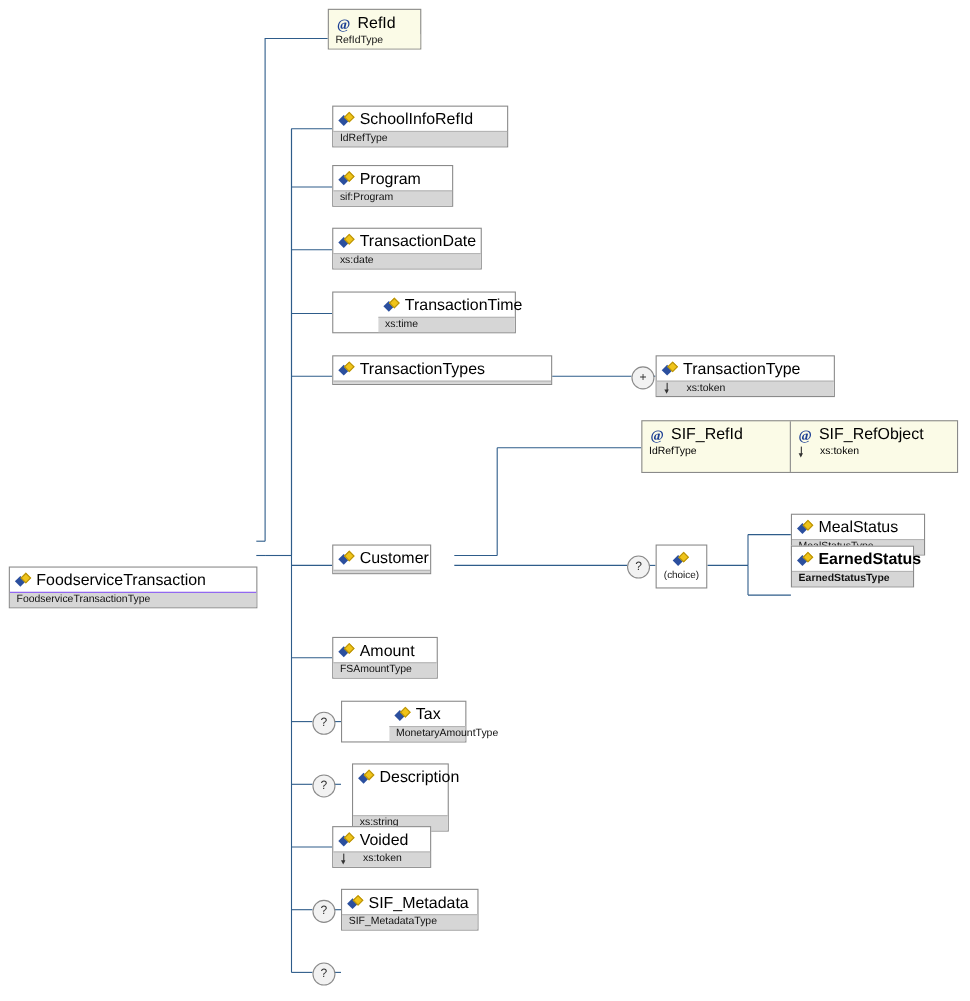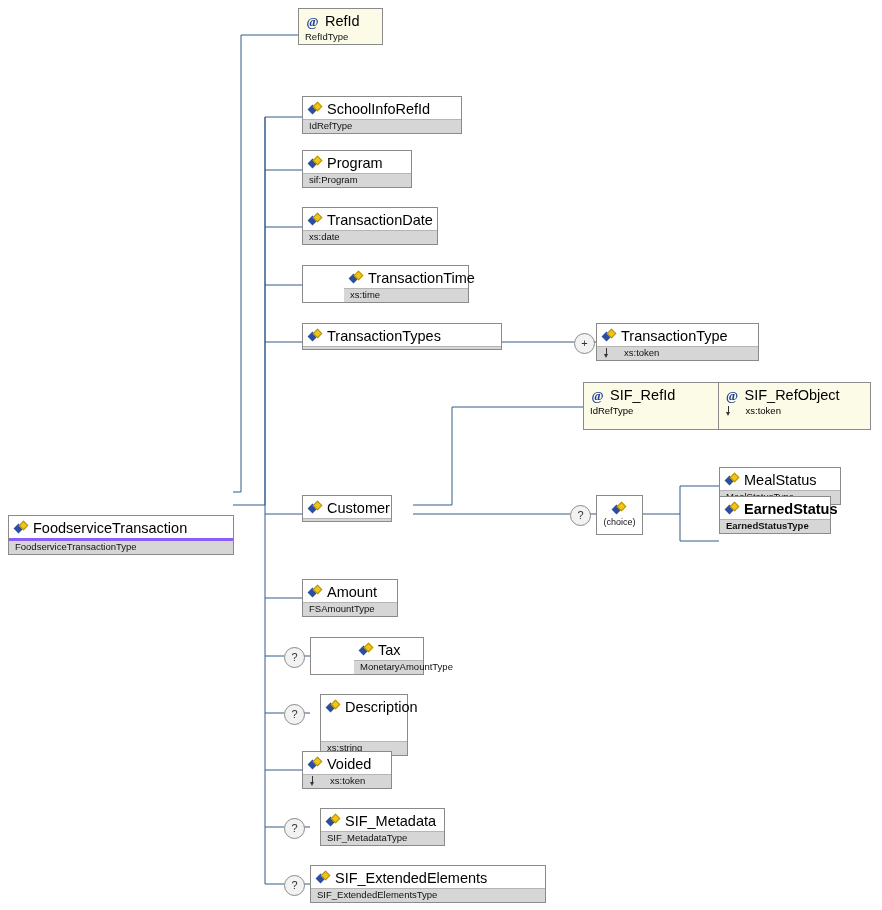--- a/index.html
+++ b/index.html
@@ -36,21 +36,21 @@
     color:#111;
     padding:0 6px 2px 6px;
     white-space:nowrap;
     line-height:11px;
   }
   
   .node.element{background:#ffffff;}
   .node.element .type{background:#d6d6d6;border-top:1px solid #b5b5b5;}
   .node.attr{background:#fbfbe7;}
   .node.attr .type{background:#fbfbe7;}
-  .node.root .type{background:#d6d6d6;border-top:3px solid #8b5cf6;}
+  .node.root .type{background:#d6d6d6;border-top:1px solid #8b5cf6;}
 
   
   .ico{width:13px;height:13px;flex:0 0 13px;position:relative;}
   .ico .d1,.ico .d2{position:absolute;width:7px;height:7px;transform:rotate(45deg);}
   .ico .d1{left:0;top:3px;background:#2b4f9e;}
   .ico .d2{left:5px;top:0px;background:#f0c419;border:1px solid #b8910a;box-sizing:border-box;}
 
   .ico-at{
     width:15px;height:15px;flex:0 0 15px;
     font-size:13px;line-height:15px;text-align:center;
@@ -347,37 +347,27 @@
       <span>Voided</span>
     </div>
     <div class="type typeline">
       <span class="arrow-down"></span>
       <span>xs:token</span>
     </div>
   </div>
 
   <div class="marker q" style="left:284px;top:818px;"></div>
 
-  <div class="node element" style="left:310px;top:808px;width:125px;margin-left:10px;">
+  <div class="node element" style="left:310px;top:808px;width:125px;">
     <div class="title">
       <span class="ico">
           <span class="d1"></span>
           <span class="d2"></span>
         </span>
       <span>SIF_Metadata</span>
     </div>
     <div class="type"><span>SIF_MetadataType</span></div>
   </div>
 
   <div class="marker q" style="left:284px;top:875px;"></div>
 
-  <div class="node element" style="left:310px;top:865px;width:236px;">
-    <div class="title">
-      <span class="ico">
-          <span class="d1"></span>
-          <span class="d2"></span>
-        </span>
-      <span>SIF_ExtendedElements</span>
-    </div>
-    <div class="type"><span>SIF_ExtendedElementsType</span></div>
-  </div>
 
 </div>
 
 </body></html>

